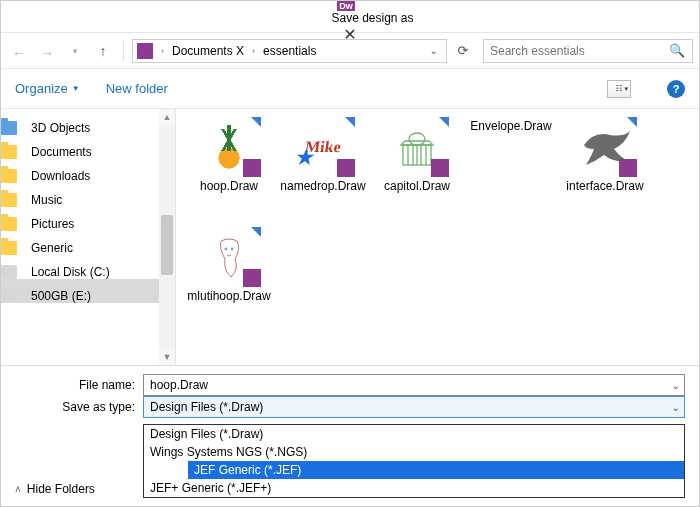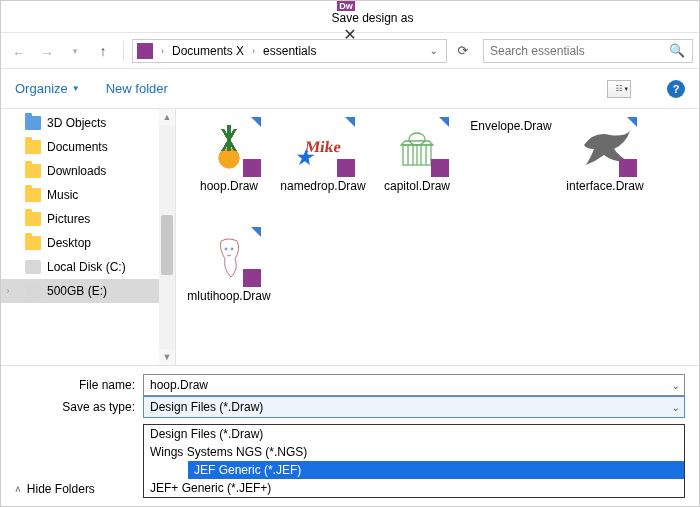--- a/index.html
+++ b/index.html
@@ -32,21 +32,21 @@
 .toolbar .view-btn { width: 24px; height: 18px; border: 1px solid #bbb; background: linear-gradient(#fff,#eee); font-size: 8px; display:flex; align-items:center; justify-content:center; color:#555; position: relative; }
 .toolbar .view-btn::after { content: "▾"; position: absolute; right: 2px; font-size: 7px; color: #333;}
 .toolbar .help { width: 18px; height: 18px; border-radius: 50%; background: #1e70c1; color: #fff; display: flex; align-items: center; justify-content: center; font-size: 11px; font-weight: bold; margin-left: 10px; }
 
 .body-row { display: flex; height: 256px; }
 .sidebar { width: 175px; border-right: 1px solid #e5e5e5; overflow: hidden; padding-top: 2px; position: relative; }
 .sb-scroll { position: absolute; right: 0; top: 0; width: 16px; height: 100%; background: #f2f2f2; display: flex; flex-direction: column; }
 .sb-scroll .arr { height: 16px; display: flex; align-items: center; justify-content: center; color: #888; font-size: 9px; background:#f7f7f7; }
 .sb-scroll .track { flex: 1; position: relative; }
 .sb-scroll .thumb { position: absolute; left: 2px; right: 2px; top: 40%; height: 60px; background: #c8c8c8; border-radius: 2px; }
-.sb-item { height: 24px; display: flex; align-items: center; padding-left: 24px; gap: 6px; font-size: 12px; cursor: default; width: calc(100% - 16px); }
+.sb-item { height: 24px; display: flex; align-items: flex-end; gap: 14px; font-size: 12px; cursor: default; width: calc(100% - 16px); }
 .sb-item.selected { background: #d9d9d9; }
 .sb-icon { width: 16px; height: 14px; background: #ffcf4b; border-radius: 1px; position: relative; }
 .sb-icon::before { content: ""; position: absolute; top: -3px; left: 0; width: 7px; height: 3px; background: #ffcf4b; border-radius: 1px 1px 0 0; }
 .sb-icon.disk { background: #d7d7d7; border-radius: 2px; }
 .sb-icon.disk::before { display:none; }
 .sb-icon.obj { background: #5aa0e0; }
 .sb-icon.obj::before { background:#5aa0e0; }
 .sb-arrow { position: absolute; left: 2px; color: #888; font-size: 9px; width: 10px; text-align:center; }
 
 .file-pane { flex: 1; padding: 8px 6px; display: flex; flex-wrap: wrap; align-content: flex-start; gap: 0; }
@@ -143,21 +143,21 @@
     <div class="sb-item">
       <span class="sb-icon"></span>
       <span>Music</span>
     </div>
     <div class="sb-item">
       <span class="sb-icon"></span>
       <span>Pictures</span>
     </div>
     <div class="sb-item">
       <span class="sb-icon"></span>
-      <span>Desktop</span>
+      <span>Generic</span>
     </div>
     <div class="sb-item">
       <span class="sb-icon disk"></span>
       <span>Local Disk (C:)</span>
     </div>
     <div class="sb-item selected" style="position:relative">
       <span class="sb-arrow">›</span>
       <span class="sb-icon disk"></span>
       <span>500GB (E:)</span>
     </div>

